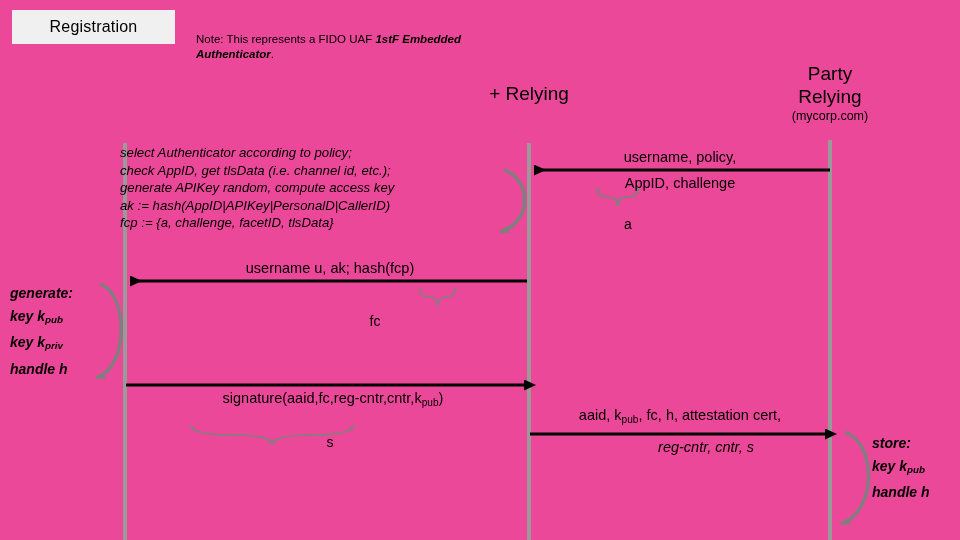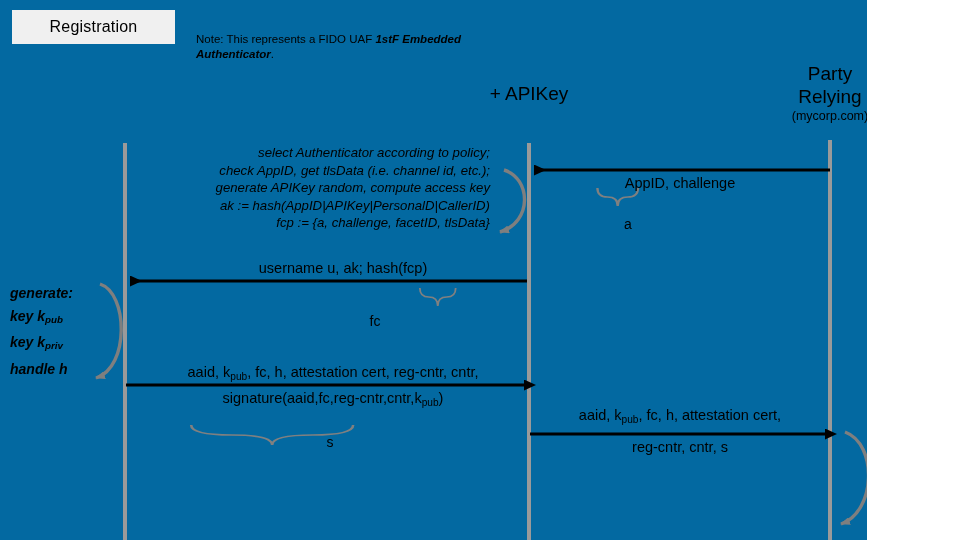--- a/index.html
+++ b/index.html
@@ -6,25 +6,24 @@
     margin: 0;
     padding: 0;
     background: #ffffff;
   }
   body {
     font-family: "Liberation Sans", sans-serif;
     color: #000000;
   }
   #stage {
     position: relative;
-    width: 848px;
+    width: 960px;
     height: 540px;
     overflow: hidden;
-    background: #0369a1;
-    padding-left: 19px;
+    background: #ec4899;
   }
   .abs { position: absolute; }
 
   
   #title-box {
     left: 12px; top: 10px;
     width: 163px; height: 34px;
     background: #f0f0f0;
     display: flex; align-items: center; justify-content: center;
   }
@@ -80,21 +79,21 @@
   .brace-label {
     position: absolute;
     text-align: center;
     font-size: 14px;
   }
 
   
   #proc-note {
     left: 120px; top: 144px;
     width: 370px;
-    text-align: right;
+    text-align: left;
     font-style: italic;
     font-size: 13.2px;
     line-height: 17.5px;
   }
 
   
   .side-note {
     position: absolute;
     font-style: italic;
     font-weight: bold;
@@ -114,21 +113,21 @@
   <div class="abs" id="title-box">
     <span id="title-text">Registration</span>
   </div>
 
   <div class="abs" id="note">
     <span class="reg">Note: This represents a FIDO UAF </span><span class="em">1stF Embedded Authenticator</span><span class="reg">.</span>
   </div>
 
 
   <div class="abs actor-head" id="actor-b">
-    <div>+ APIKey</div>
+    <div>+ Relying</div>
   </div>
 
   <div class="abs actor-head" id="actor-c">
     <div>Party</div>
     <div>Relying</div>
     <div class="sub">(mycorp.com)</div>
   </div>
 
   <div class="abs lifeline" id="ll-a"></div>
   <div class="abs lifeline" id="ll-b"></div>
@@ -187,32 +186,32 @@
 
     <g>
       <line x1="530" y1="434" x2="825" y2="434" stroke="#000" stroke-width="3.2" marker-end="url(#arrR)"></line>
     </g>
 
     <g>
       <path d="M845,432 C878,444 876,512 841,524" fill="none" stroke="#7f7f7f" stroke-width="3.4" marker-end="url(#arrGray)"></path>
     </g>
   </svg>
 
+  <div class="msg-label" style="left:560px; top:148px; width:240px;">username, policy,</div>
   <div class="msg-label" style="left:560px; top:174px; width:240px;">AppID, challenge</div>
   <div class="brace-label" style="left:588px; top:216px; width:80px;">a</div>
 
-  <div class="msg-label" style="left:198px; top:259px; width:290px;">username u, ak; hash(fcp)</div>
+  <div class="msg-label" style="left:185px; top:259px; width:290px;">username u, ak; hash(fcp)</div>
   <div class="brace-label" style="left:355px; top:313px; width:40px;">fc</div>
 
-  <div class="msg-label" style="left:118px; top:363px; width:430px;">aaid, k<sub>pub</sub>, fc, h, attestation cert, reg-cntr, cntr,</div>
   <div class="msg-label" style="left:118px; top:389px; width:430px;">signature(aaid,fc,reg-cntr,cntr,k<sub>pub</sub>)</div>
   <div class="brace-label" style="left:310px; top:434px; width:40px;">s</div>
 
   <div class="msg-label" style="left:530px; top:406px; width:300px;">aaid, k<sub>pub</sub>, fc, h, attestation cert,</div>
-  <div class="msg-label" style="left:530px; top:438px; width:300px;">reg-cntr, cntr, s</div>
+  <div class="msg-label" style="left:556px; top:438px; width:300px;font-style:italic;">reg-cntr, cntr, s</div>
 
   <div class="side-note" id="gen-note">
     <div>generate:</div>
     <div>key k<sub>pub</sub></div>
     <div>key k<sub>priv</sub></div>
     <div>handle h</div>
   </div>
 
   <div class="side-note" id="store-note">
     <div>store:</div>

